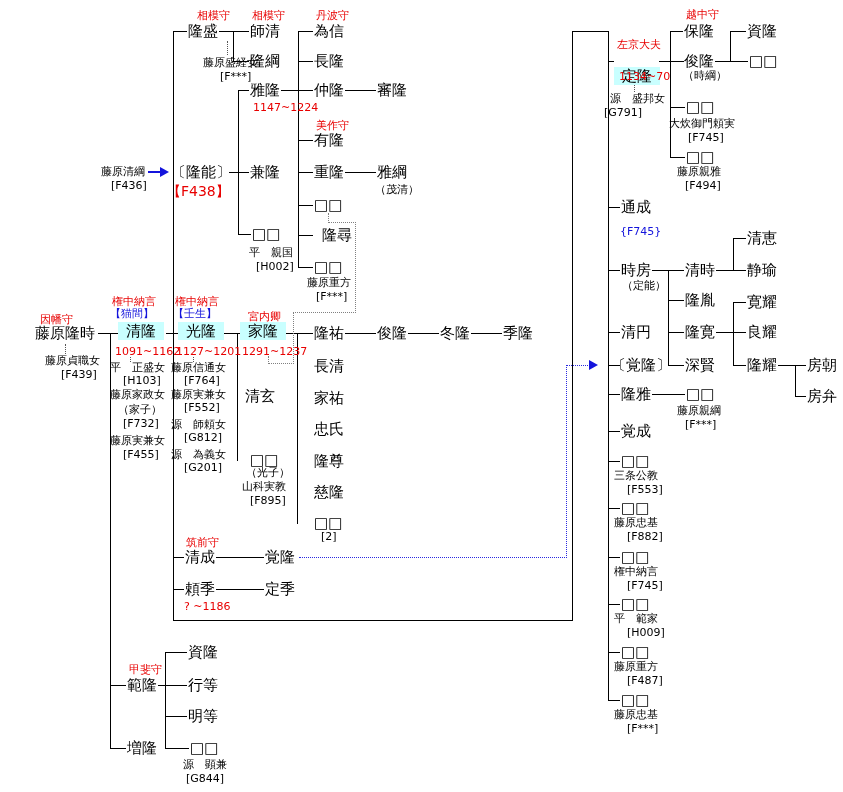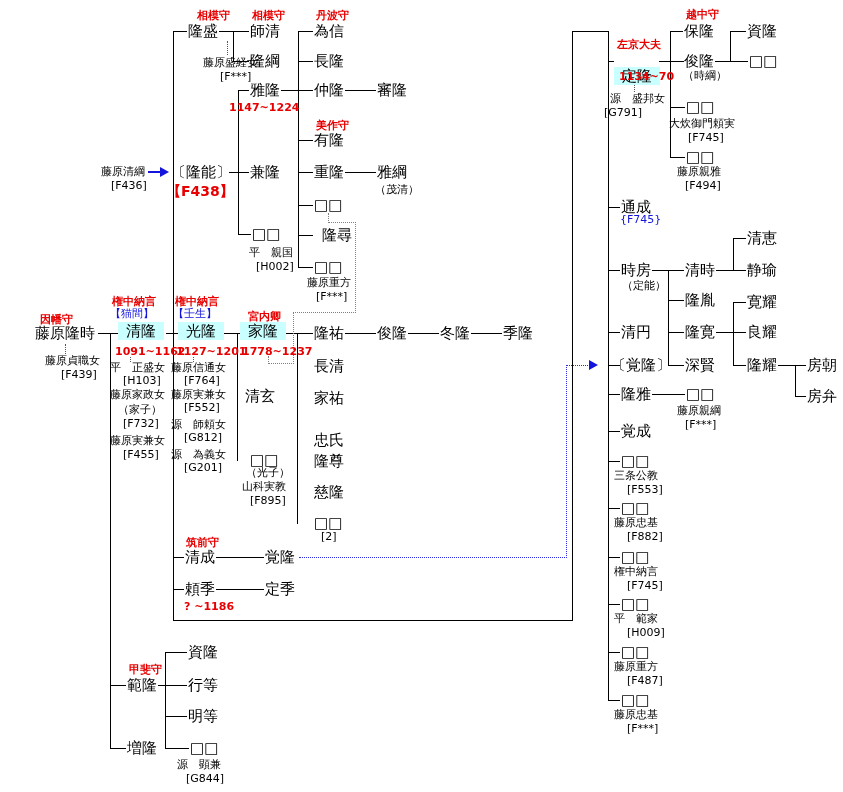--- a/index.html
+++ b/index.html
@@ -1,20 +1,20 @@
 <!DOCTYPE html>
 <html><head>
 <meta charset="utf-8">
 <style>
   html,body{margin:0;padding:0;background:#fff;}
   .chart{position:relative;width:843px;height:792px;background:#fff;overflow:hidden;
          font-family:"DejaVu Sans",sans-serif;color:#000;}
   .nm{position:absolute;font-size:15px;line-height:16px;white-space:pre;}
   .an{position:absolute;font-size:11px;line-height:12px;white-space:pre;}
-  .rd{color:#e80000;font-weight:bold;}
+  .rd{color:#e80000;}
   .bl{color:#1414dc;}
   .big{font-size:14px;line-height:15px;}
   .hl{background:#c9ffff;padding:1px 8px;}
   .lh{position:absolute;height:1px;background:#000;}
   .lv{position:absolute;width:1px;background:#000;}
   .blh{position:absolute;height:2px;background:#1414dc;}
   .dh{position:absolute;height:0;border-top:1px dotted #808080;}
   .dv{position:absolute;width:0;border-left:1px dotted #808080;}
   .bdh{position:absolute;height:0;border-top:1px dotted #2a2ae0;}
   .bdv{position:absolute;width:0;border-left:1px dotted #2a2ae0;}
@@ -158,36 +158,36 @@
   <div class="an" style="left:184px;top:375px">[F764]</div>
   <div class="an" style="left:171px;top:389px">藤原実兼女</div>
   <div class="an" style="left:184px;top:402px">[F552]</div>
   <div class="an" style="left:171px;top:419px">源　師頼女</div>
   <div class="an" style="left:184px;top:432px">[G812]</div>
   <div class="an" style="left:171px;top:449px">源　為義女</div>
   <div class="an" style="left:184px;top:462px">[G201]</div>
 
   <div class="an rd" style="left:248px;top:311px">宮内卿</div>
   <div class="nm hl" style="left:240px;top:322px">家隆</div>
-  <div class="an rd" style="left:242px;top:346px">1778~1237</div>
+  <div class="an rd" style="left:242px;top:346px">1291~1237</div>
 
   <div class="an rd" style="left:197px;top:10px">相模守</div>
   <div class="nm" style="left:188px;top:23px">隆盛</div>
   <div class="an" style="left:203px;top:57px">藤原盛経女</div>
   <div class="an" style="left:220px;top:71px">[F***]</div>
   <div class="an" style="left:101px;top:166px">藤原清綱</div>
   <div class="an" style="left:111px;top:180px">[F436]</div>
   <div class="nm" style="left:171px;top:164px">〔隆能〕</div>
   <div class="an rd big" style="left:167px;top:184px">【F438】</div>
 
   <div class="an rd" style="left:252px;top:10px">相模守</div>
   <div class="nm" style="left:250px;top:23px">師清</div>
   <div class="nm" style="left:250px;top:53px">隆綱</div>
   <div class="nm" style="left:250px;top:82px">雅隆</div>
-  <div class="an rd" style="left:229px;top:102px">1147~1224</div>
+  <div class="an rd" style="left:253px;top:102px">1147~1224</div>
   <div class="nm" style="left:250px;top:164px">兼隆</div>
   <div class="nm" style="left:252px;top:226px">□□</div>
   <div class="an" style="left:249px;top:247px">平　親国</div>
   <div class="an" style="left:256px;top:261px">[H002]</div>
 
   <div class="an rd" style="left:316px;top:10px">丹波守</div>
   <div class="nm" style="left:314px;top:23px">為信</div>
   <div class="nm" style="left:314px;top:53px">長隆</div>
   <div class="nm" style="left:314px;top:82px">仲隆</div>
   <div class="nm" style="left:377px;top:82px">審隆</div>
@@ -207,41 +207,41 @@
   <div class="an" style="left:246px;top:467px">（光子）</div>
   <div class="an" style="left:242px;top:481px">山科実教</div>
   <div class="an" style="left:250px;top:495px">[F895]</div>
 
   <div class="nm" style="left:314px;top:325px">隆祐</div>
   <div class="nm" style="left:377px;top:325px">俊隆</div>
   <div class="nm" style="left:440px;top:325px">冬隆</div>
   <div class="nm" style="left:503px;top:325px">季隆</div>
   <div class="nm" style="left:314px;top:358px">長清</div>
   <div class="nm" style="left:314px;top:390px">家祐</div>
-  <div class="nm" style="left:314px;top:432px">忠氏</div>
+  <div class="nm" style="left:314px;top:421px">忠氏</div>
   <div class="nm" style="left:314px;top:453px">隆尊</div>
   <div class="nm" style="left:314px;top:484px">慈隆</div>
   <div class="nm" style="left:314px;top:515px">□□</div>
   <div class="an" style="left:321px;top:531px">[2]</div>
 
   <div class="an rd" style="left:186px;top:537px">筑前守</div>
   <div class="nm" style="left:185px;top:549px">清成</div>
   <div class="nm" style="left:265px;top:549px">覚隆</div>
   <div class="nm" style="left:185px;top:581px">頼季</div>
   <div class="an rd" style="left:184px;top:601px">? ~1186</div>
   <div class="nm" style="left:265px;top:581px">定季</div>
 
   <div class="an rd" style="left:129px;top:664px">甲斐守</div>
   <div class="nm" style="left:127px;top:677px">範隆</div>
   <div class="nm" style="left:127px;top:740px">増隆</div>
   <div class="nm" style="left:188px;top:644px">資隆</div>
   <div class="nm" style="left:188px;top:677px">行等</div>
   <div class="nm" style="left:188px;top:708px">明等</div>
   <div class="nm" style="left:190px;top:740px">□□</div>
-  <div class="an" style="left:177px;top:759px">源　顕兼</div>
+  <div class="an" style="left:183px;top:759px">源　顕兼</div>
   <div class="an" style="left:186px;top:773px">[G844]</div>
 
   <div class="an rd" style="left:617px;top:39px">左京大夫</div>
   <div class="nm hl" style="left:614px;top:67px">定隆</div>
   <div class="an rd" style="left:619px;top:71px">1134~70</div>
   <div class="an" style="left:610px;top:93px">源　盛邦女</div>
   <div class="an" style="left:604px;top:107px">[G791]</div>
 
   <div class="an rd" style="left:686px;top:9px">越中守</div>
   <div class="nm" style="left:684px;top:23px">保隆</div>
@@ -250,21 +250,21 @@
   <div class="nm" style="left:747px;top:23px">資隆</div>
   <div class="nm" style="left:749px;top:53px">□□</div>
   <div class="nm" style="left:686px;top:99px">□□</div>
   <div class="an" style="left:669px;top:118px">大炊御門頼実</div>
   <div class="an" style="left:688px;top:132px">[F745]</div>
   <div class="nm" style="left:686px;top:149px">□□</div>
   <div class="an" style="left:677px;top:166px">藤原親雅</div>
   <div class="an" style="left:685px;top:180px">[F494]</div>
 
   <div class="nm" style="left:621px;top:199px">通成</div>
-  <div class="an bl" style="left:620px;top:214px">{F745}</div>
+  <div class="an bl" style="left:620px;top:226px">{F745}</div>
   <div class="nm" style="left:621px;top:262px">時房</div>
   <div class="an" style="left:622px;top:280px">（定能）</div>
   <div class="nm" style="left:685px;top:262px">清時</div>
   <div class="nm" style="left:747px;top:230px">清恵</div>
   <div class="nm" style="left:747px;top:262px">静瑜</div>
   <div class="nm" style="left:685px;top:292px">隆胤</div>
   <div class="nm" style="left:685px;top:324px">隆寛</div>
   <div class="nm" style="left:747px;top:294px">寛耀</div>
   <div class="nm" style="left:747px;top:324px">良耀</div>
   <div class="nm" style="left:747px;top:357px">隆耀</div>

